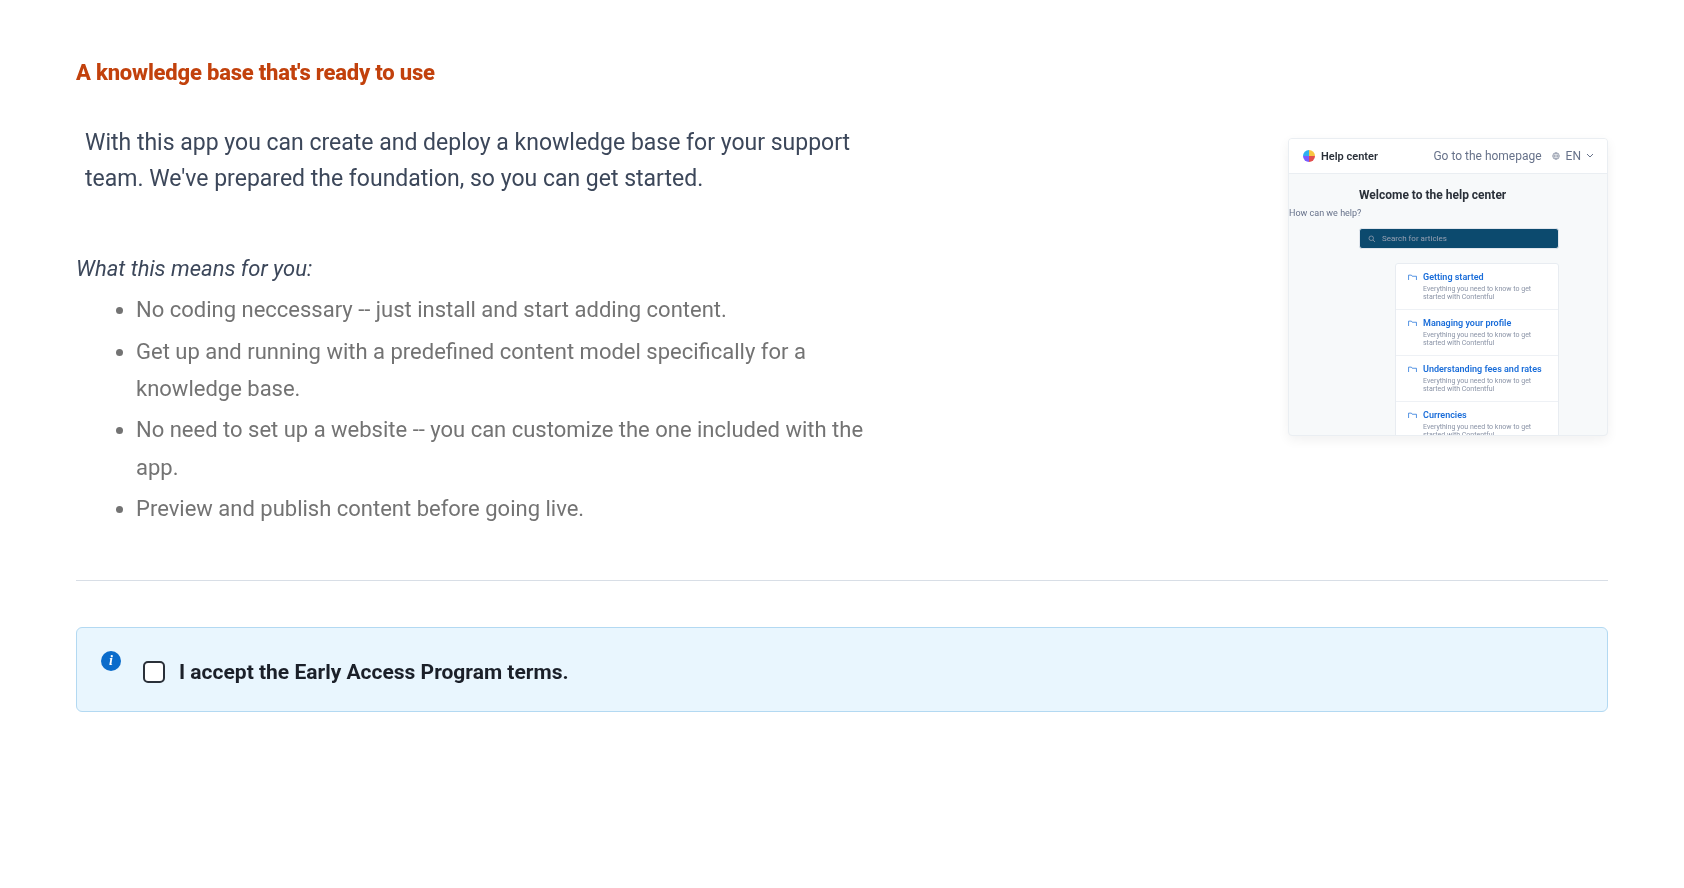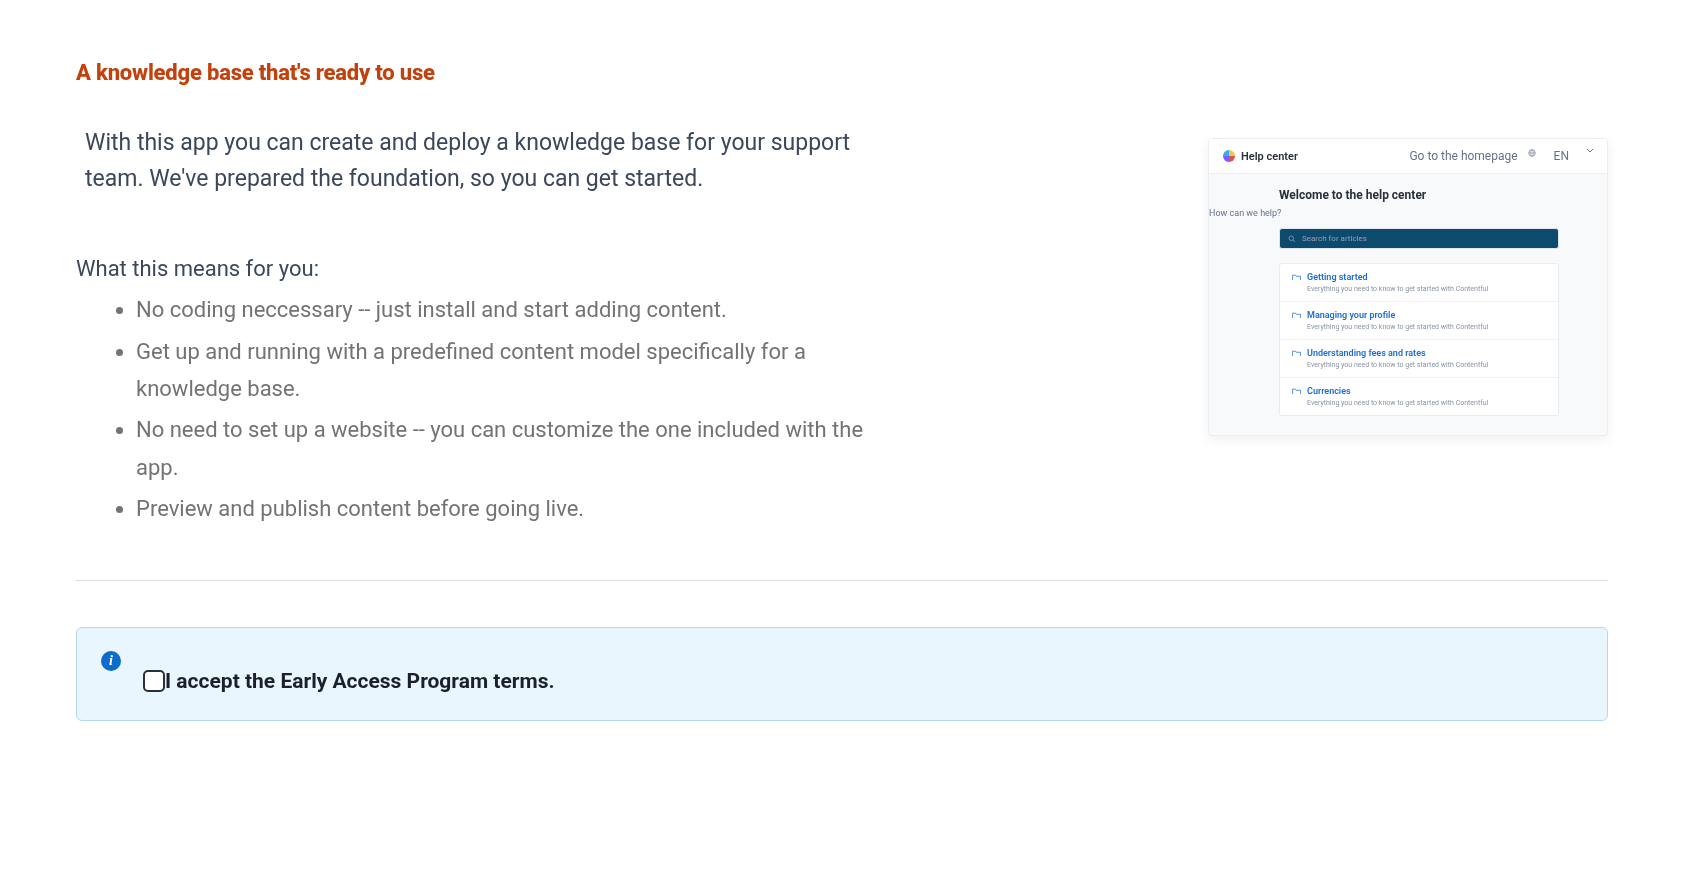--- a/index.html
+++ b/index.html
@@ -28,33 +28,34 @@
       line-height: 1.55;
       font-weight: 400;
       color: #3C475A;
       margin-bottom: 60px;
       margin-left: 9px;
     }
     p.subhead {
       font-size: 22px;
       color: #3C475A;
       margin-bottom: 10px;
+      font-style: italic;
     }
     ul.benefits {
       list-style: disc;
       padding-left: 60px;
       font-size: 22px;
       line-height: 1.7;
       color: #737373;
     }
     ul.benefits li { margin-bottom: 4px; }
 
     
     .preview-card {
-      width: 400px;
+      width: 320px;
       height: 298px;
       background: #F7F9FA;
       border: 1px solid #EAEEF2;
       border-radius: 4px;
       box-shadow: 0 4px 12px rgba(0,0,0,0.06);
       overflow: hidden;
       margin-top: 78px;
       flex-shrink: 0;
     }
     .preview-header {
@@ -67,36 +68,36 @@
       font-size: 11px;
     }
     .preview-header-left { display: flex; align-items: center; gap: 6px; font-weight: 600; }
     .logo-dot {
       width: 12px; height: 12px; display:inline-block;
       background: conic-gradient(#f9c642 0 90deg, #e34e4e 90deg 180deg, #7b5cff 180deg 270deg, #2eb1ef 270deg 360deg);
       border-radius: 50%;
       flex-shrink:0;
     }
     .preview-header-right { display:flex; align-items:center; gap:10px; font-size:12px; color:#67728A; }
-    .preview-header-right .lang { display:flex; align-items:flex-start; gap:18px; }
+    .preview-header-right .lang { display:flex; align-items:center; gap:6px; }
 
     .preview-body { padding: 14px 0; }
     .preview-welcome { font-size: 12px; font-weight: 700; margin-left: 70px; margin-bottom: 6px; }
     .preview-help { font-size: 9px; color: #67728A; margin-bottom: 10px; }
     .preview-search {
       margin: 0 48px 14px 70px;
       border: 1px solid #E1E6ED;
       background: #0c4a6e;
       border-radius: 3px;
       padding: 5px 8px;
       font-size: 8px;
       color: #98A1B3;
       display:flex; align-items:center; gap:6px;
     }
-    .preview-list { margin: 0 48px 0 70px; border: 1px solid #E8ECF1; border-radius: 3px; background:#fff; overflow:hidden; }
+    .preview-list { margin: 0 48px 0 106px; border: 1px solid #E8ECF1; border-radius: 3px; background:#fff; overflow:hidden; }
     .preview-item { padding: 8px 12px; border-bottom: 1px solid #EEF1F5; }
     .preview-item:last-child { border-bottom: none; }
     .preview-item-title { font-size: 9px; font-weight: 600; color: #1A6DD9; display:flex; align-items:center; gap:6px; }
     .preview-item-sub { font-size: 7px; color: #8A93A6; margin-top: 3px; margin-left: 15px; }
     .folder-ic { width:9px; height:7px; display:inline-block; }
     .folder-ic svg { display:block; }
 
     hr.divider {
       margin-top: 48px;
       border: none;
@@ -121,21 +122,21 @@
       border-radius: 50%;
       color: #fff;
       font-size: 14px;
       font-weight: 700;
       display:flex; align-items:center; justify-content:center;
       font-style: italic;
       font-family: Georgia, 'Times New Roman', serif;
     }
     .notice-body { font-size: 21px; color: #1B2029; line-height: 1.6; }
     .notice-body a { color: #0B6CCB; text-decoration: underline; }
-    .accept-row { margin-top: 17px; display:flex; align-items:center; }
+    .accept-row { margin-top: 8px; display:flex; align-items:center; gap: 14px; }
     .chk {
       width: 22px; height: 22px; border: 2px solid #2A3039; border-radius: 5px;
       background: #fff; cursor: pointer;
       flex-shrink:0;
     }
     .accept-label { font-weight: 700; font-size: 21px; }
 
     .globe-ic, .search-ic { width:8px; height:8px; }
   </style>
 </head>

